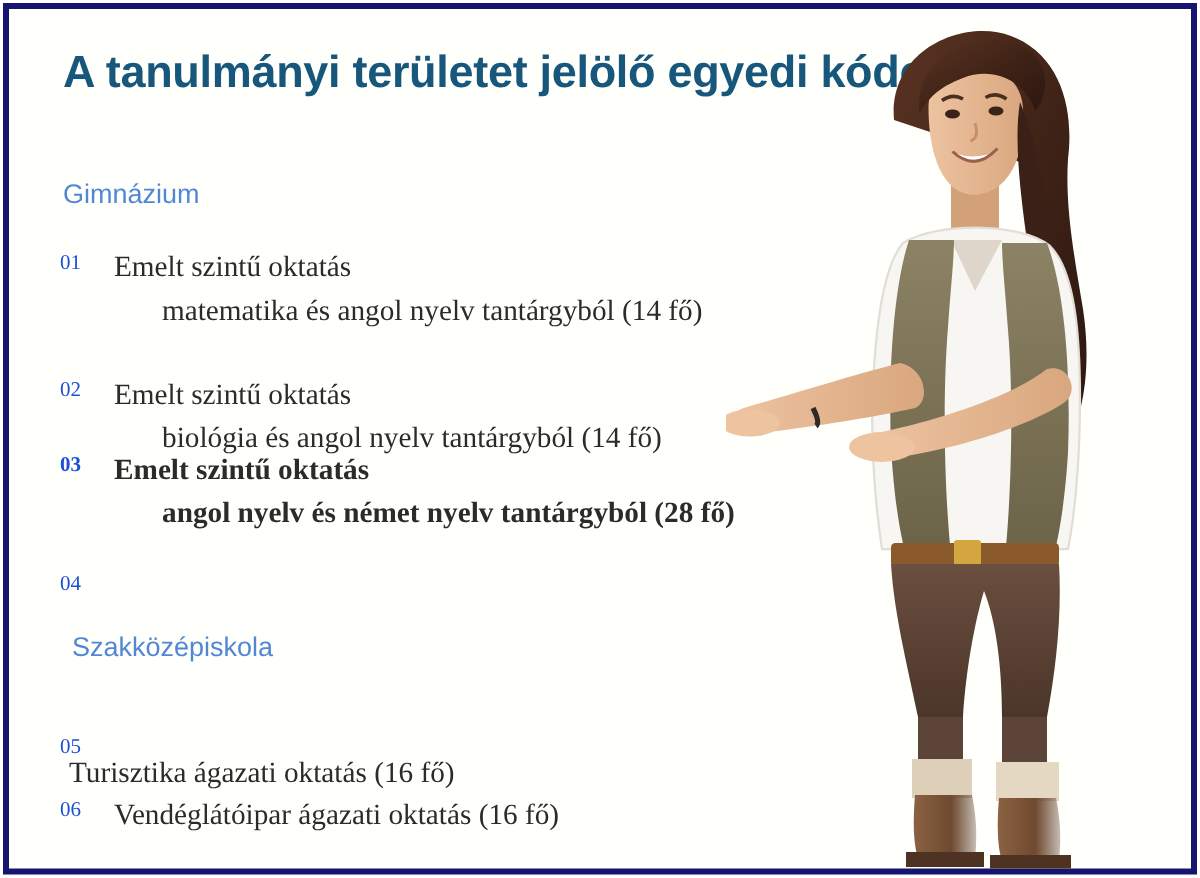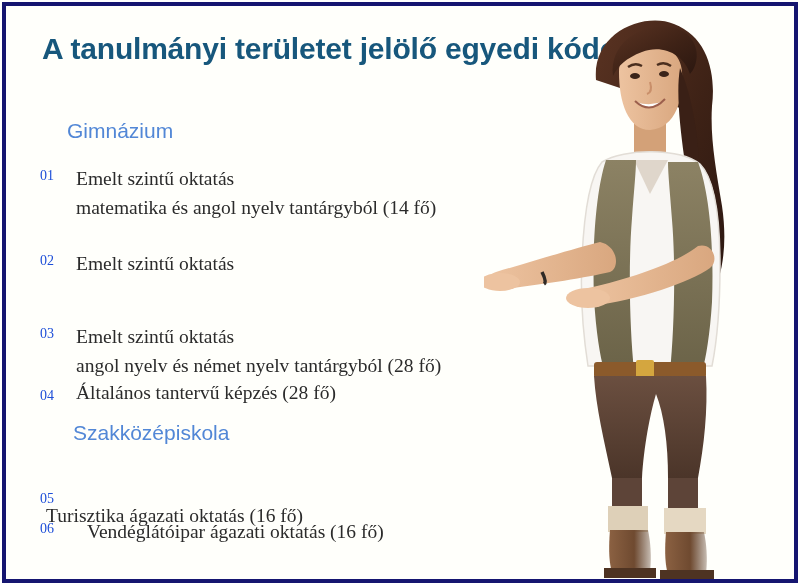--- a/index.html
+++ b/index.html
@@ -44,24 +44,23 @@
     letter-spacing: -0.2px;
     color: #17577c;
     white-space: nowrap;
   }
 
   
   .section-head {
     position: absolute;
     font-family: "Liberation Sans", sans-serif;
     font-weight: normal;
-    font-size: 21px;
+    font-size: 18px;
     color: #5287d6;
     white-space: nowrap;
-    margin-left: 25px;
   }
   #head-gimnazium { left: 36px; top: 113px; }
   #head-szakkozep { left: 42px; top: 415px; }
 
   
   .entry {
     position: absolute;
     left: 34px;
     display: flex;
     align-items: flex-start;
@@ -80,28 +79,29 @@
   .entry .body {
     display: block;
     margin-left: 6px;
   }
   .entry .line1 {
     display: block;
   }
   .entry .line2 {
     display: block;
     margin-top: 9px;
+    margin-left: 32px;
   }
 
   #entry-01 { top: 163px; }
   #entry-02 { top: 248px; }
-  #entry-03 { top: 321px; }
+  #entry-03 { top: 298px; font-weight: bold; }
   #entry-04 { top: 377px; align-items: flex-end; }
   #entry-05 { top: 486px; flex-direction: column; }
-  #entry-06 { top: 516px; gap: 11px; }
+  #entry-06 { top: 528px; }
 
   
   #photo {
     position: absolute;
     right: 10px;
     top: 4px;
     width: 300px;
     height: 572px;
   }
   #photo svg { display: block; width: 100%; height: 100%; }
@@ -121,36 +121,34 @@
       <span class="body">
         <span class="line1">Emelt szintű oktatás</span>
         <span class="line2">matematika és angol nyelv tantárgyból (14 fő)</span>
       </span>
     </div>
 
     <div class="entry" id="entry-02">
       <span class="code">02</span>
       <span class="body">
         <span class="line1">Emelt szintű oktatás</span>
+        <span class="line2">biológia és angol nyelv tantárgyból (14 fő)</span>
       </span>
     </div>
 
     <div class="entry" id="entry-03">
       <span class="code">03</span>
       <span class="body">
         <span class="line1">Emelt szintű oktatás</span>
         <span class="line2">angol nyelv és német nyelv tantárgyból (28 fő)</span>
       </span>
     </div>
 
     <div class="entry" id="entry-04">
       <span class="code">04</span>
-      <span class="body">
-        <span class="line1">Általános tantervű képzés (28 fő)</span>
-      </span>
     </div>
 
     <div class="section-head" id="head-szakkozep">Szakközépiskola</div>
 
     <div class="entry" id="entry-05">
       <span class="code">05</span>
       <span class="body">
         <span class="line1">Turisztika ágazati oktatás (16 fő)</span>
       </span>
     </div>

